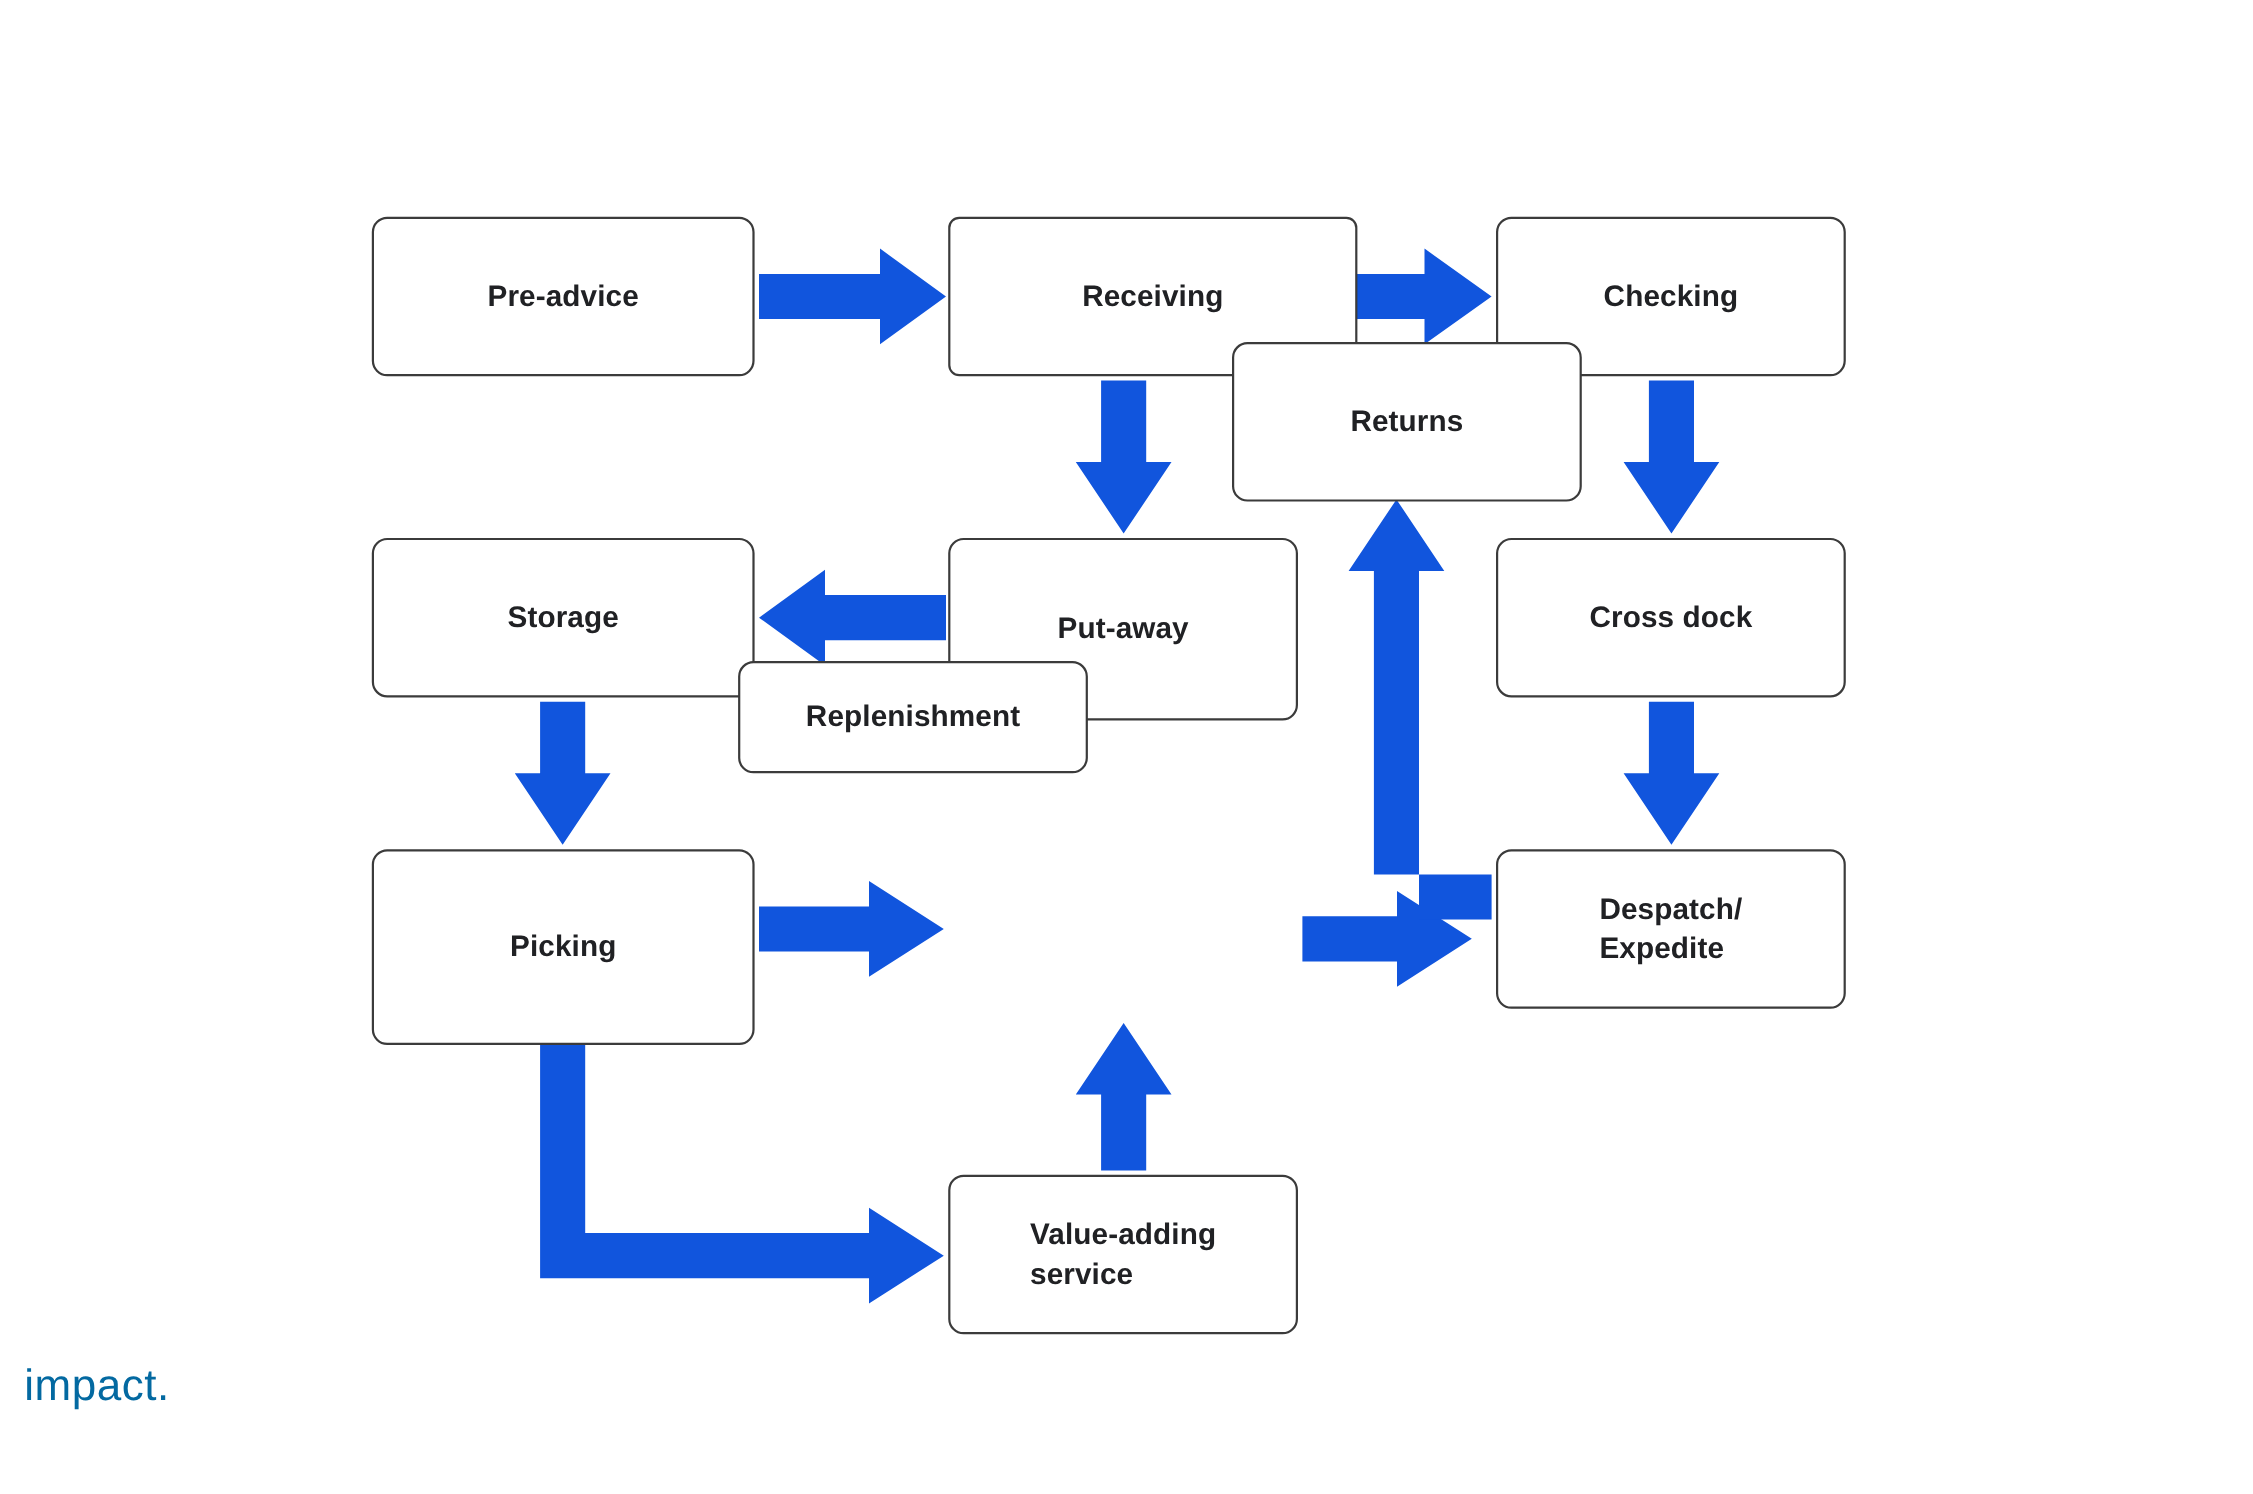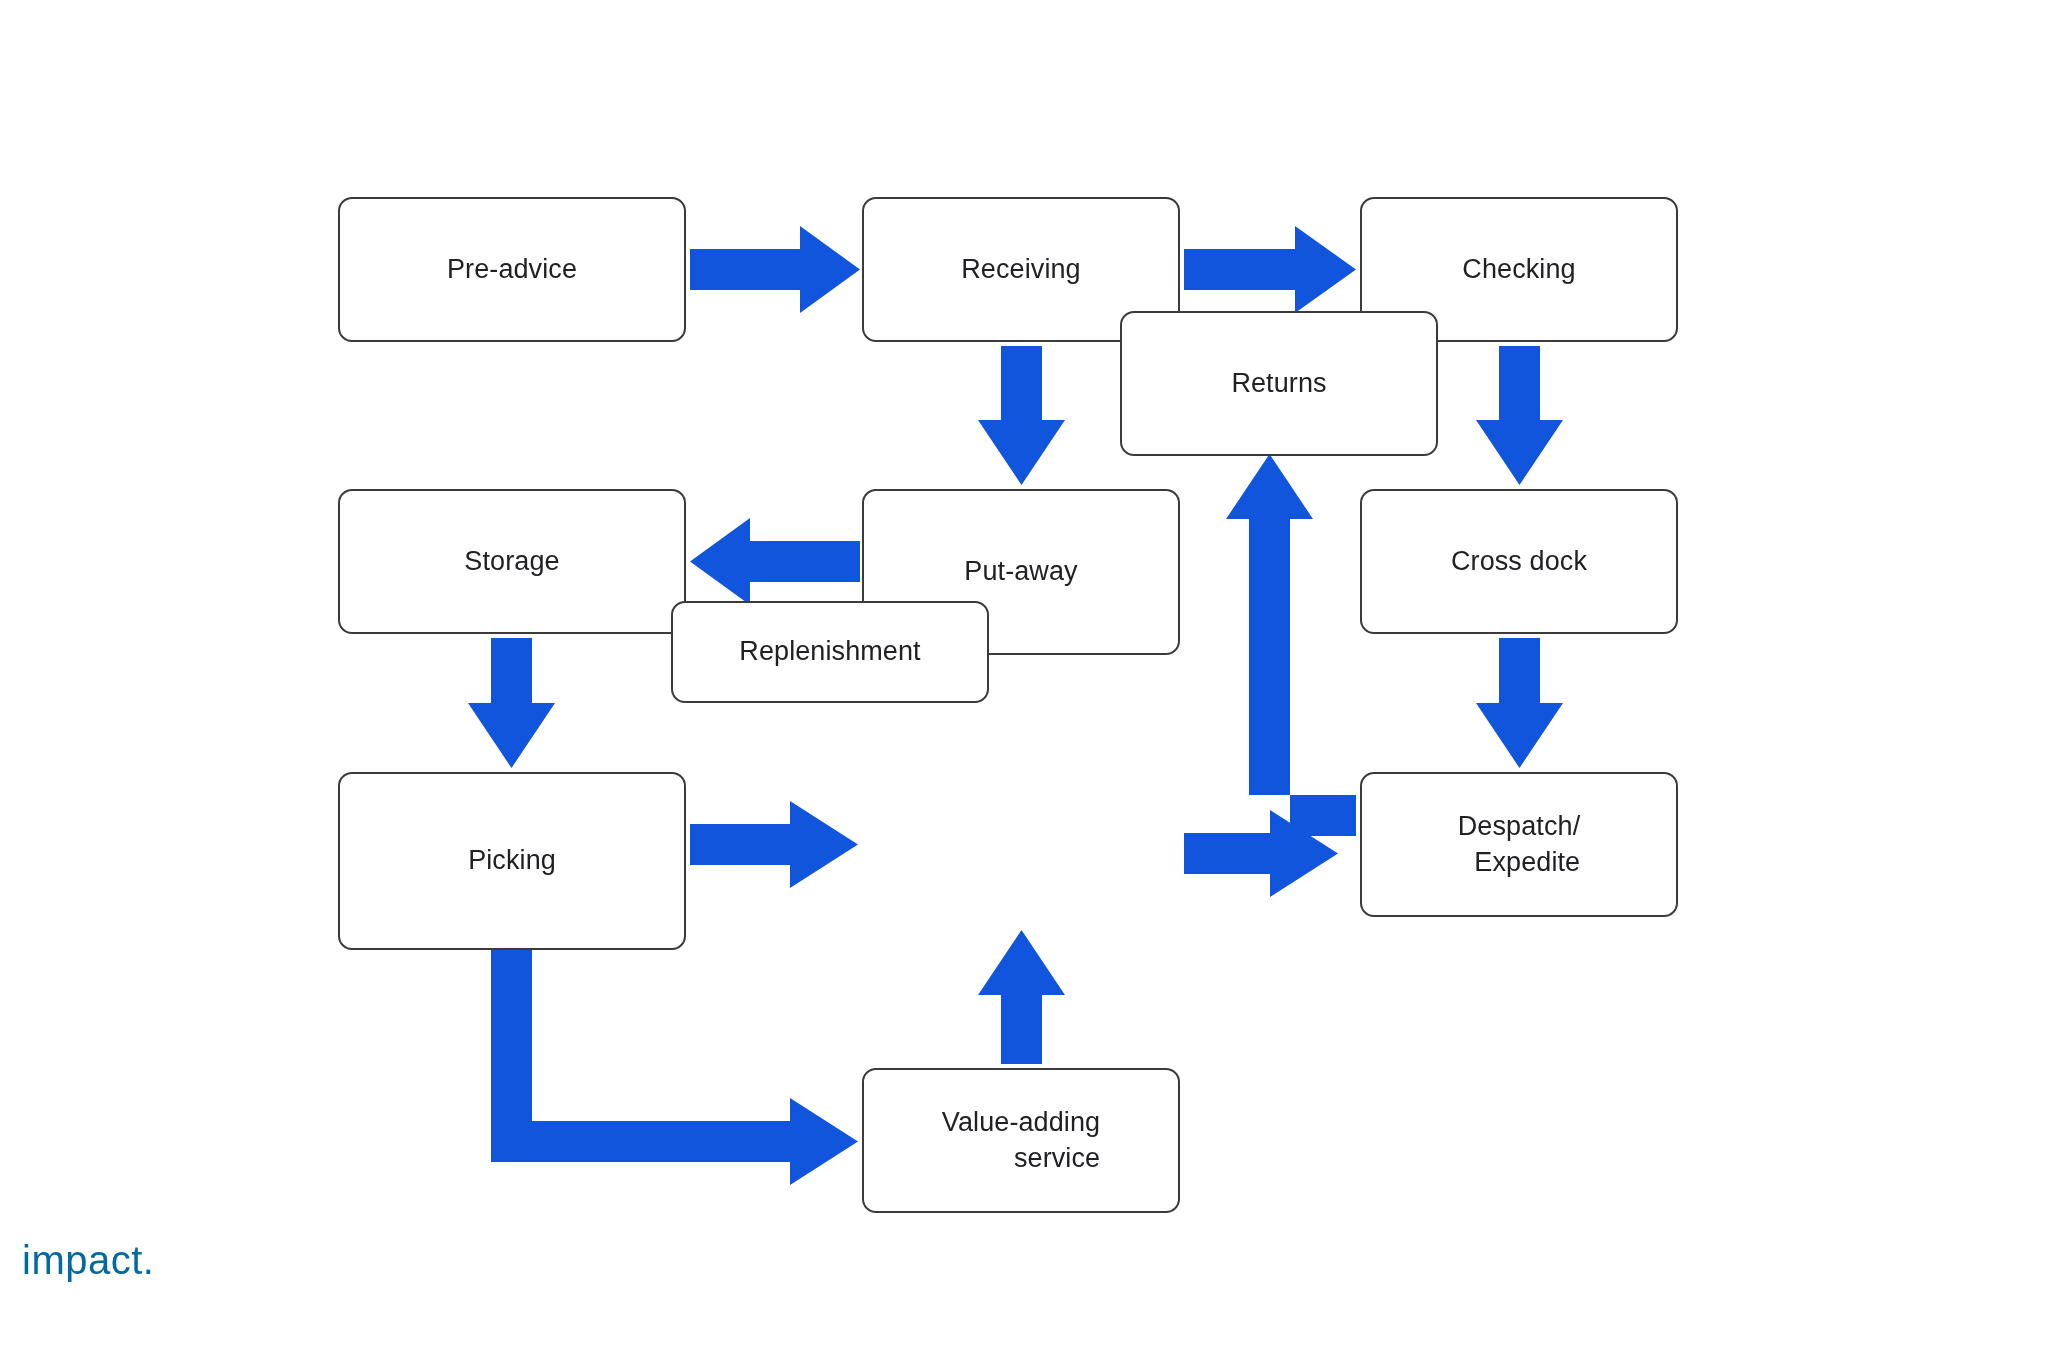--- a/index.html
+++ b/index.html
@@ -22,27 +22,27 @@
   }
   .node {
     position: absolute;
     box-sizing: border-box;
     background: #ffffff;
     border: 2px solid #3b3b3b;
     border-radius: 14px;
     display: flex;
     align-items: center;
     justify-content: center;
-    text-align: right;
+    text-align: left;
     color: #202124;
     font-family: "Liberation Sans", sans-serif;
     font-size: 27px;
     line-height: 1.32;
     letter-spacing: 0.1px;
-    font-weight: 400;
+    font-weight: 700;
     z-index: 5;
   }
   .node-label {
     display: block;
     white-space: pre-line;
     padding: 0 8px;
   }
   .arrow-layer {
     position: absolute;
     left: 0; top: 0;
@@ -116,21 +116,21 @@
 
     <g>
       <path d="M 1356 795 L 1249 795 L 1249 519 L 1226 519 L 1269.5 454 L 1313 519 L 1290 519 L 1290 836 L 1356 836 Z" fill="#1155dd"></path>
     </g>
   </svg>
 
   <div class="node" style="left:338px;top:197px;width:348px;height:145px;">
     <span class="node-label">Pre-advice</span>
   </div>
 
-  <div class="node" style="left:862px;top:197px;width:318px;height:145px;">
+  <div class="node" style="left:862px;top:197px;width:372px;height:145px;border-radius:10px;">
     <span class="node-label">Receiving</span>
   </div>
 
   <div class="node" style="left:1360px;top:197px;width:318px;height:145px;">
     <span class="node-label">Checking</span>
   </div>
 
   <div class="node" style="left:1120px;top:311px;width:318px;height:145px;z-index:7;">
     <span class="node-label">Returns</span>
   </div>

